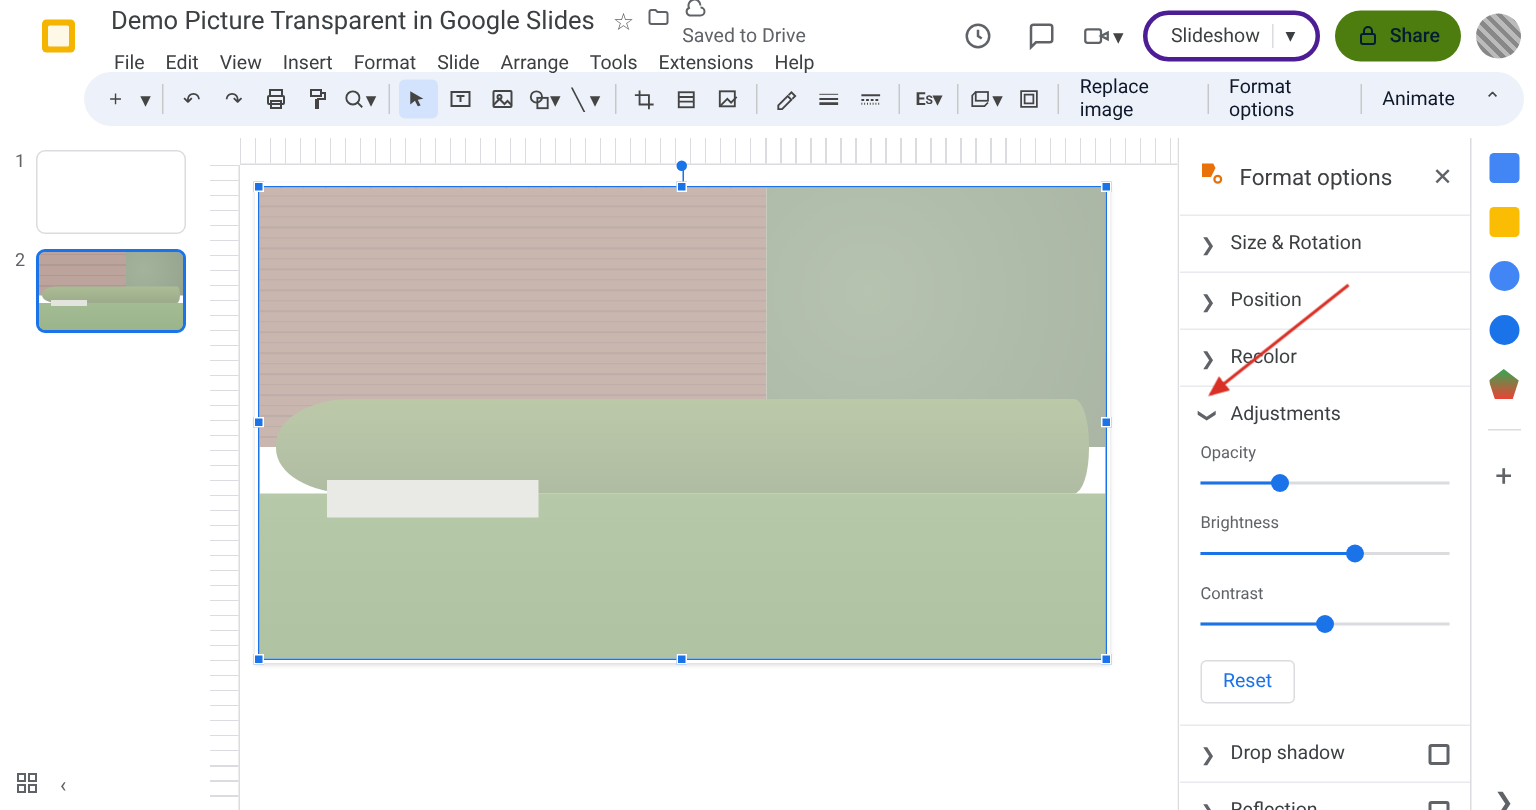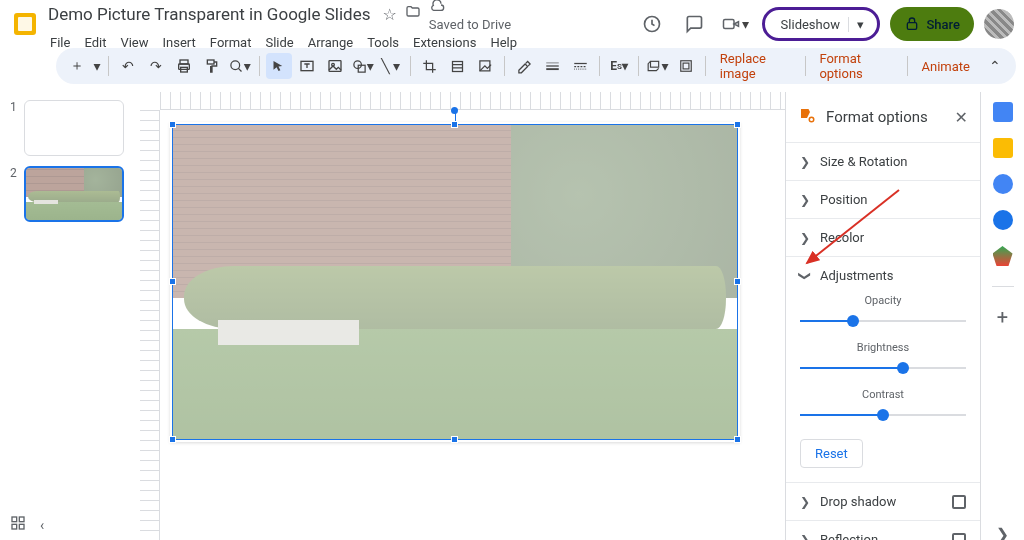--- a/index.html
+++ b/index.html
@@ -1,40 +1,40 @@
 <!DOCTYPE html>
 <html><head>
 <meta charset="utf-8">
 <style>
 * { box-sizing: border-box; margin: 0; padding: 0; font-family: "Google Sans", Roboto, Arial, sans-serif; }
 body { width: 1024px; height: 540px; background: #fff; overflow: hidden; position: relative; }
 
 
-.titlebar { display: flex; align-items: center; height: 44px; padding: 4px 10px 0 10px; gap: 4px; }
+.titlebar { display: flex; align-items: center; height: 44px; padding: 4px 10px 0 24px; gap: 16px; }
 .logo { width: 30px; height: 30px; display:flex; align-items:center; justify-content:center; }
 .title-area { display:flex; flex-direction:column; flex:1; }
 .title-row { display:flex; align-items:center; gap:8px; }
 .doc-title { font-size: 17px; color:#3c4043; padding: 2px 4px; }
 .title-icon { color:#5f6368; font-size:16px; cursor:pointer; }
 .saved { color:#5f6368; font-size:13px; display:flex; align-items:flex-start; gap:4px;flex-direction:column; }
 .menubar { display:flex; gap:2px; font-size:13px; color:#3c4043; margin-top:1px; }
 .menubar span { padding:2px 6px; cursor:pointer; }
 .right-controls { display:flex; align-items:center; gap:10px; }
 .icon-btn { width:32px; height:32px; border-radius:50%; display:flex; align-items:center; justify-content:center; color:#444; cursor:pointer; }
 .cam { display:flex; align-items:center; gap:2px; font-size:14px; }
 .slideshow-btn { border:3px solid #4c1d95; border-radius:20px; height:34px; display:flex; align-items:center; padding:0 6px 0 16px; font-size:13px; color:#3c4043; gap:8px; cursor:pointer; }
 .slideshow-btn .drop { border-left:1px solid #dadce0; padding:0 8px; }
 .share-btn { background:#4d7c0f; color:#001d35; height:34px; border-radius:20px; padding:0 14px; display:flex; align-items:center; gap:6px; font-size:13px; font-weight:500; cursor:pointer; }
 .avatar { width:30px; height:30px; border-radius:50%; background: repeating-linear-gradient(45deg,#888,#888 3px,#bbb 3px,#bbb 6px); }
 
 
 .toolbar { display:flex; align-items:center; height:36px; background:#edf2fa; border-radius:24px; margin:4px 8px 8px 56px; padding:0 8px; gap:2px; }
 .tb-btn { min-width:26px; height:26px; display:flex; align-items:center; justify-content:center; color:#444; border-radius:4px; cursor:pointer; font-size:14px; }
 .tb-sep { width:1px; height:20px; background:#c7c7c7; margin:0 4px; }
-.tb-text { font-size:13px; color:#c2410c; padding:0 8px; cursor:pointer; }
+.tb-text { font-size:13px; color:#0f172a; padding:0 8px; cursor:pointer; }
 .tb-btn.sel { background:#d3e3fd; }
 
 
 .main { display:flex; height:calc(540px - 88px); }
 .filmstrip { width:140px; padding:8px 10px; overflow-y:auto; }
 .slide-thumb { display:flex; gap:6px; margin-bottom:10px; }
 .slide-num { font-size:12px; color:#5f6368; width:8px; }
 .thumb { width:100px; height:56px; border:1px solid #dadce0; border-radius:6px; background:#fff; }
 .thumb.active { border:2px solid #1a73e8; }
 
@@ -62,21 +62,21 @@
 .sidebar { width:195px; border-left:1px solid #dadce0; display:flex; flex-direction:column; background:#fff; overflow-y:auto; }
 .panel-header { display:flex; align-items:center; padding:14px 12px; gap:10px; }
 .panel-header .icon { color:#e8710a; font-size:18px; }
 .panel-title { font-size:15px; color:#3c4043; flex:1; }
 .panel-close { color:#5f6368; cursor:pointer; font-size:16px; }
 .section { border-top:1px solid #e8eaed; }
 .section-head { display:flex; align-items:center; padding:11px 14px; gap:10px; cursor:pointer; font-size:13px; color:#3c4043; }
 .section-head.with-check { justify-content:space-between; }
 .chev { font-size:12px; color:#5f6368; transition:transform .2s; }
 .adj-body { padding:0 14px 14px 14px; }
-.slider-group { margin-bottom:14px;text-align:center; }
+.slider-group { margin-bottom:14px; }
 .slider-label { font-size:11px; color:#5f6368; margin-bottom:8px; }
 .slider { position:relative; height:12px; cursor:pointer; }
 .slider-track { position:absolute; top:5px; left:0; right:0; height:2px; background:#dadce0; }
 .slider-fill { position:absolute; top:5px; left:0; height:2px; background:#1a73e8; }
 .slider-thumb { position:absolute; top:0; width:12px; height:12px; border-radius:50%; background:#1a73e8; margin-left:-6px; }
 .reset-btn { border:1px solid #dadce0; border-radius:4px; padding:6px 14px; font-size:13px; color:#1a73e8; background:#fff; cursor:pointer; margin-top:4px; }
 .checkbox { width:14px; height:14px; border:2px solid #5f6368; border-radius:2px; }
 
 .right-rail { width:44px; border-left:1px solid #dadce0; display:flex; flex-direction:column; align-items:center; padding-top:10px; gap:16px; }
 .rail-icon { width:20px; height:20px; border-radius:4px; cursor:pointer; }

